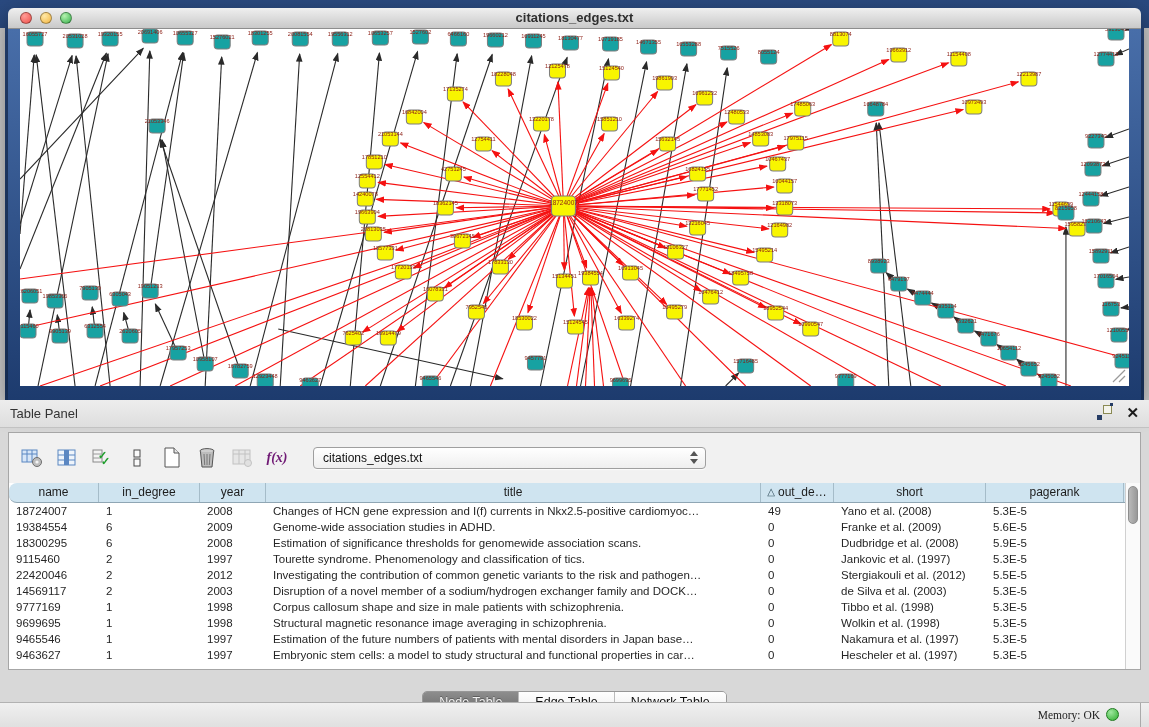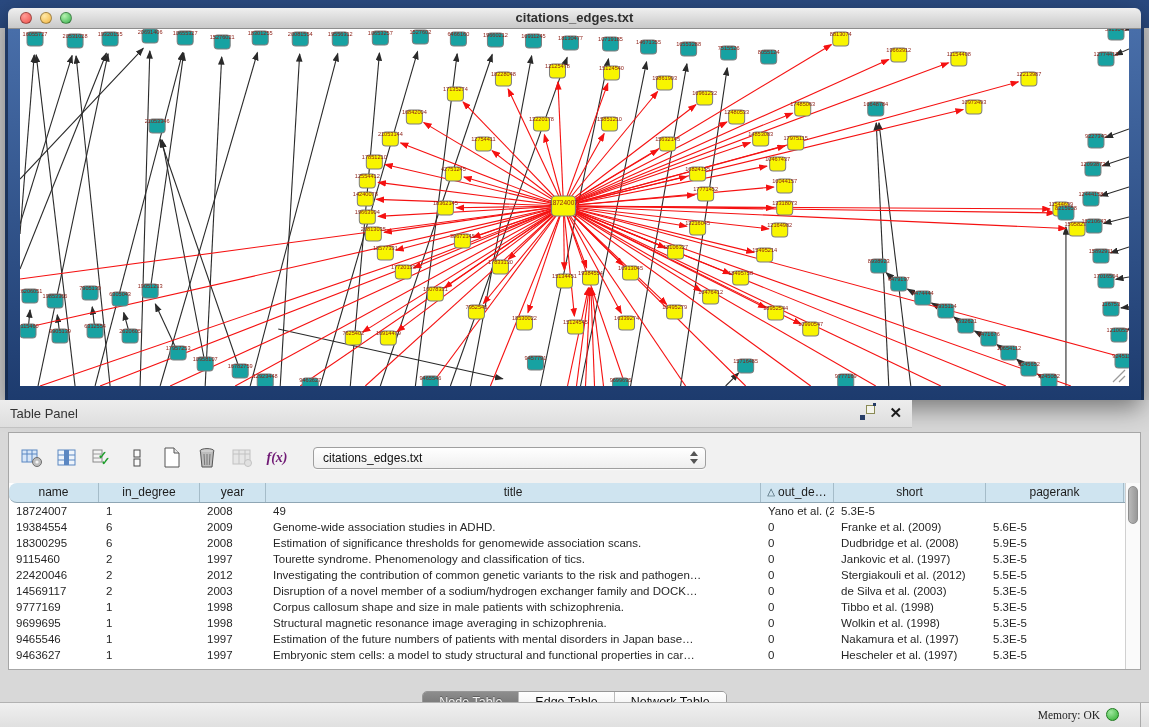--- a/index.html
+++ b/index.html
@@ -20,21 +20,21 @@
   .light.red{background:radial-gradient(circle at 35% 30%,#ff9d97,#f0504a);}
   .light.yellow{background:radial-gradient(circle at 35% 30%,#ffe9a8,#f3b43e);}
   .light.green{background:radial-gradient(circle at 35% 30%,#b6f3b0,#35b04a);}
   .win-title{position:absolute;left:0;right:0;top:2px;text-align:center;
     font-size:13px;font-weight:bold;color:#2f2f2f;}
   .net-frame{position:absolute;left:0;top:21px;right:0;bottom:0;
     background:linear-gradient(180deg,#486ea9,#1d3b6e);padding:0 12px 14px 12px;}
   .net-canvas{width:100%;height:100%;background:#fff;position:relative;overflow:hidden;}
   .net-canvas svg{display:block;}
   
-  .panel-header{position:absolute;left:0;top:400px;width:912px;height:28px;
+  .panel-header{position:absolute;left:0;top:400px;width:1149px;height:28px;
     background:linear-gradient(180deg,#ededed,#dedede);border-bottom:1px solid #c2c2c2;}
   .panel-header .ph-title{position:absolute;left:10px;top:6px;font-size:13px;color:#333;}
   .ph-icons{position:absolute;right:10px;top:5px;display:flex;gap:14px;align-items:center;}
   .float-ic{position:relative;width:15px;height:15px;}
   .float-ic .sq1{position:absolute;right:0;top:0;width:9px;height:9px;border:1px solid #8a8a54;background:#f4f4ec;}
   .float-ic .sq2{position:absolute;left:0;bottom:0;width:5px;height:5px;background:#263d66;}
   .float-ic .sq3{position:absolute;right:-1px;top:-2px;width:3px;height:3px;background:#263d66;}
   .close-x{font-size:15px;font-weight:bold;color:#1a1a1a;line-height:15px;cursor:default;}
   .panel{position:absolute;left:8px;top:432px;width:1133px;height:238px;
     border:1px solid #a6a6a6;background:#f1f1f1;}
@@ -820,20 +820,21 @@
         <div class="th">title</div>
         <div class="th"><span class="sort-tri">△</span>out_de…</div>
         <div class="th">short</div>
         <div class="th">pagerank</div>
       </div>
     <div id="tbody">
         <div class="trow">
           <div class="td">18724007</div>
           <div class="td">1</div>
           <div class="td">2008</div>
+          <div class="td">Changes of HCN gene expression and I(f) currents in Nkx2.5-positive cardiomyoc…</div>
           <div class="td">49</div>
           <div class="td">Yano et al. (2008)</div>
           <div class="td">5.3E-5</div>
         </div>
         <div class="trow">
           <div class="td">19384554</div>
           <div class="td">6</div>
           <div class="td">2009</div>
           <div class="td">Genome-wide association studies in ADHD.</div>
           <div class="td">0</div>

